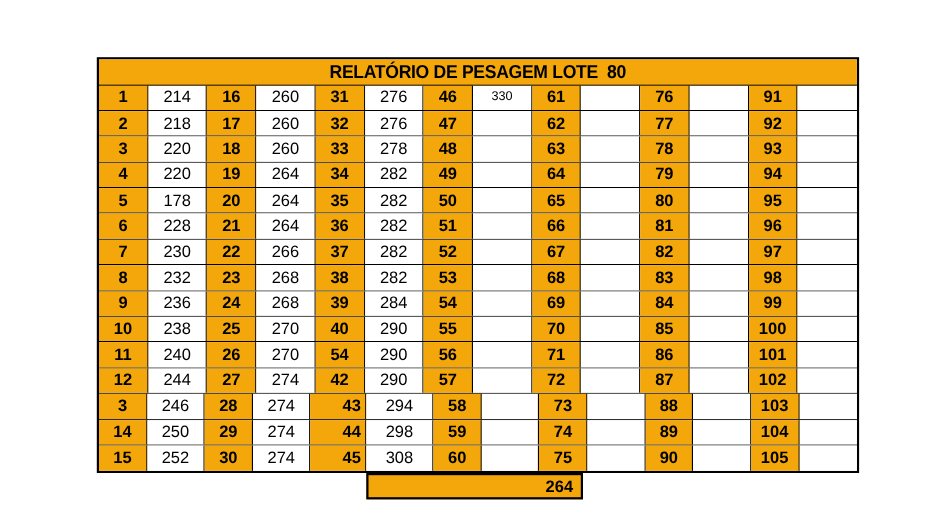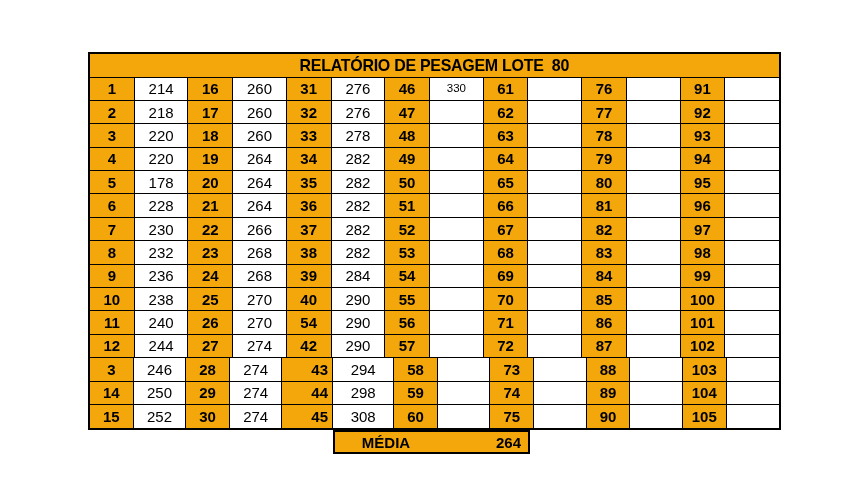--- a/index.html
+++ b/index.html
@@ -289,16 +289,15 @@
           <div class="cell num">75</div>
           <div class="cell val"></div>
           <div class="cell num">90</div>
           <div class="cell val"></div>
           <div class="cell num">105</div>
           <div class="cell val"></div>
         </div>
       </div>
   </div>
   <div class="summary-bar">
-    <span class="summary-label">MÉDIA</span>
     <span class="summary-value">264</span>
   </div>
 </div>
 
 </body></html>

